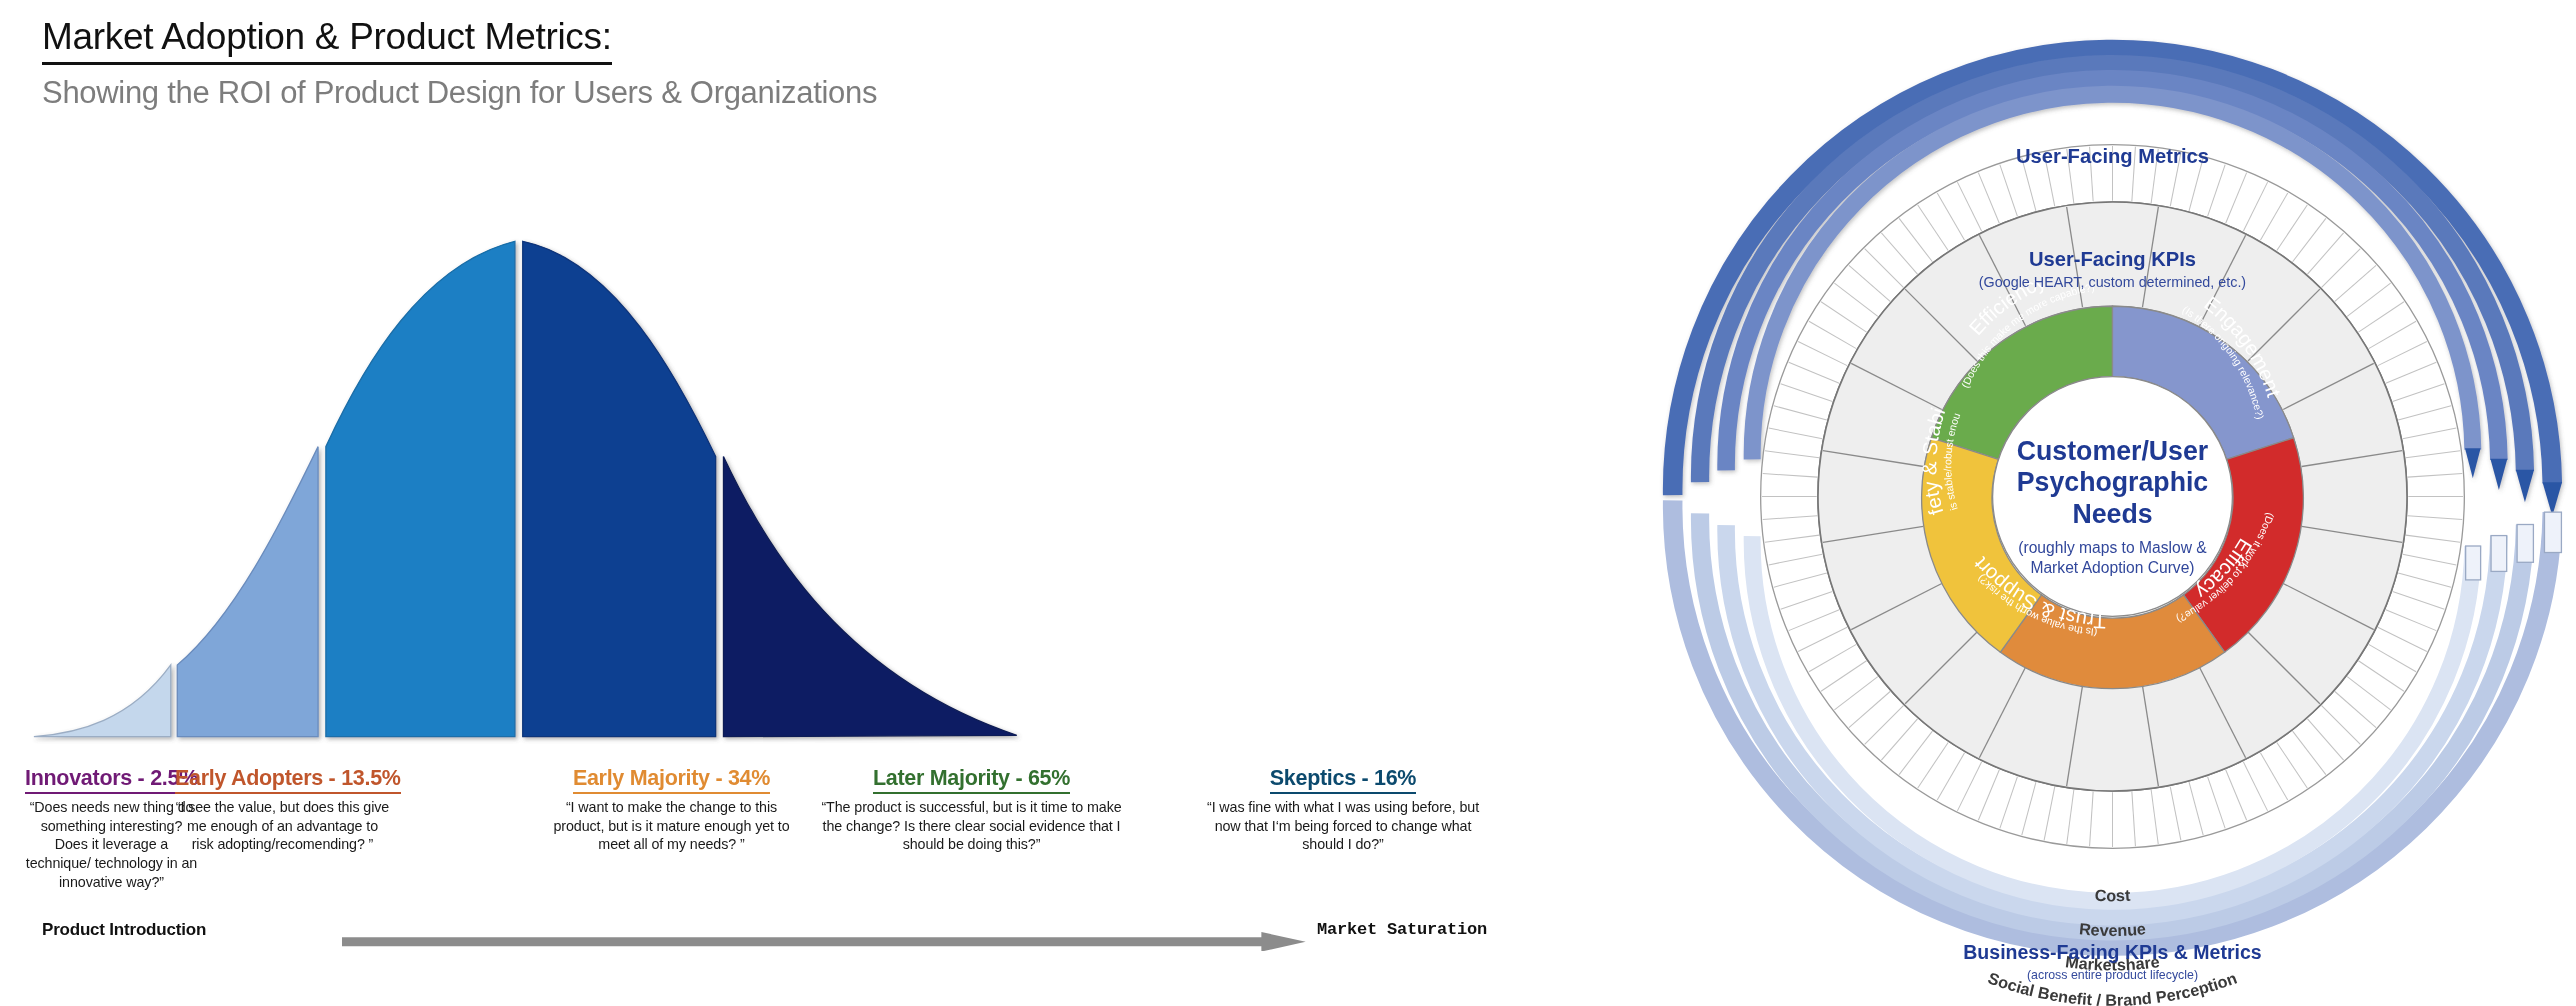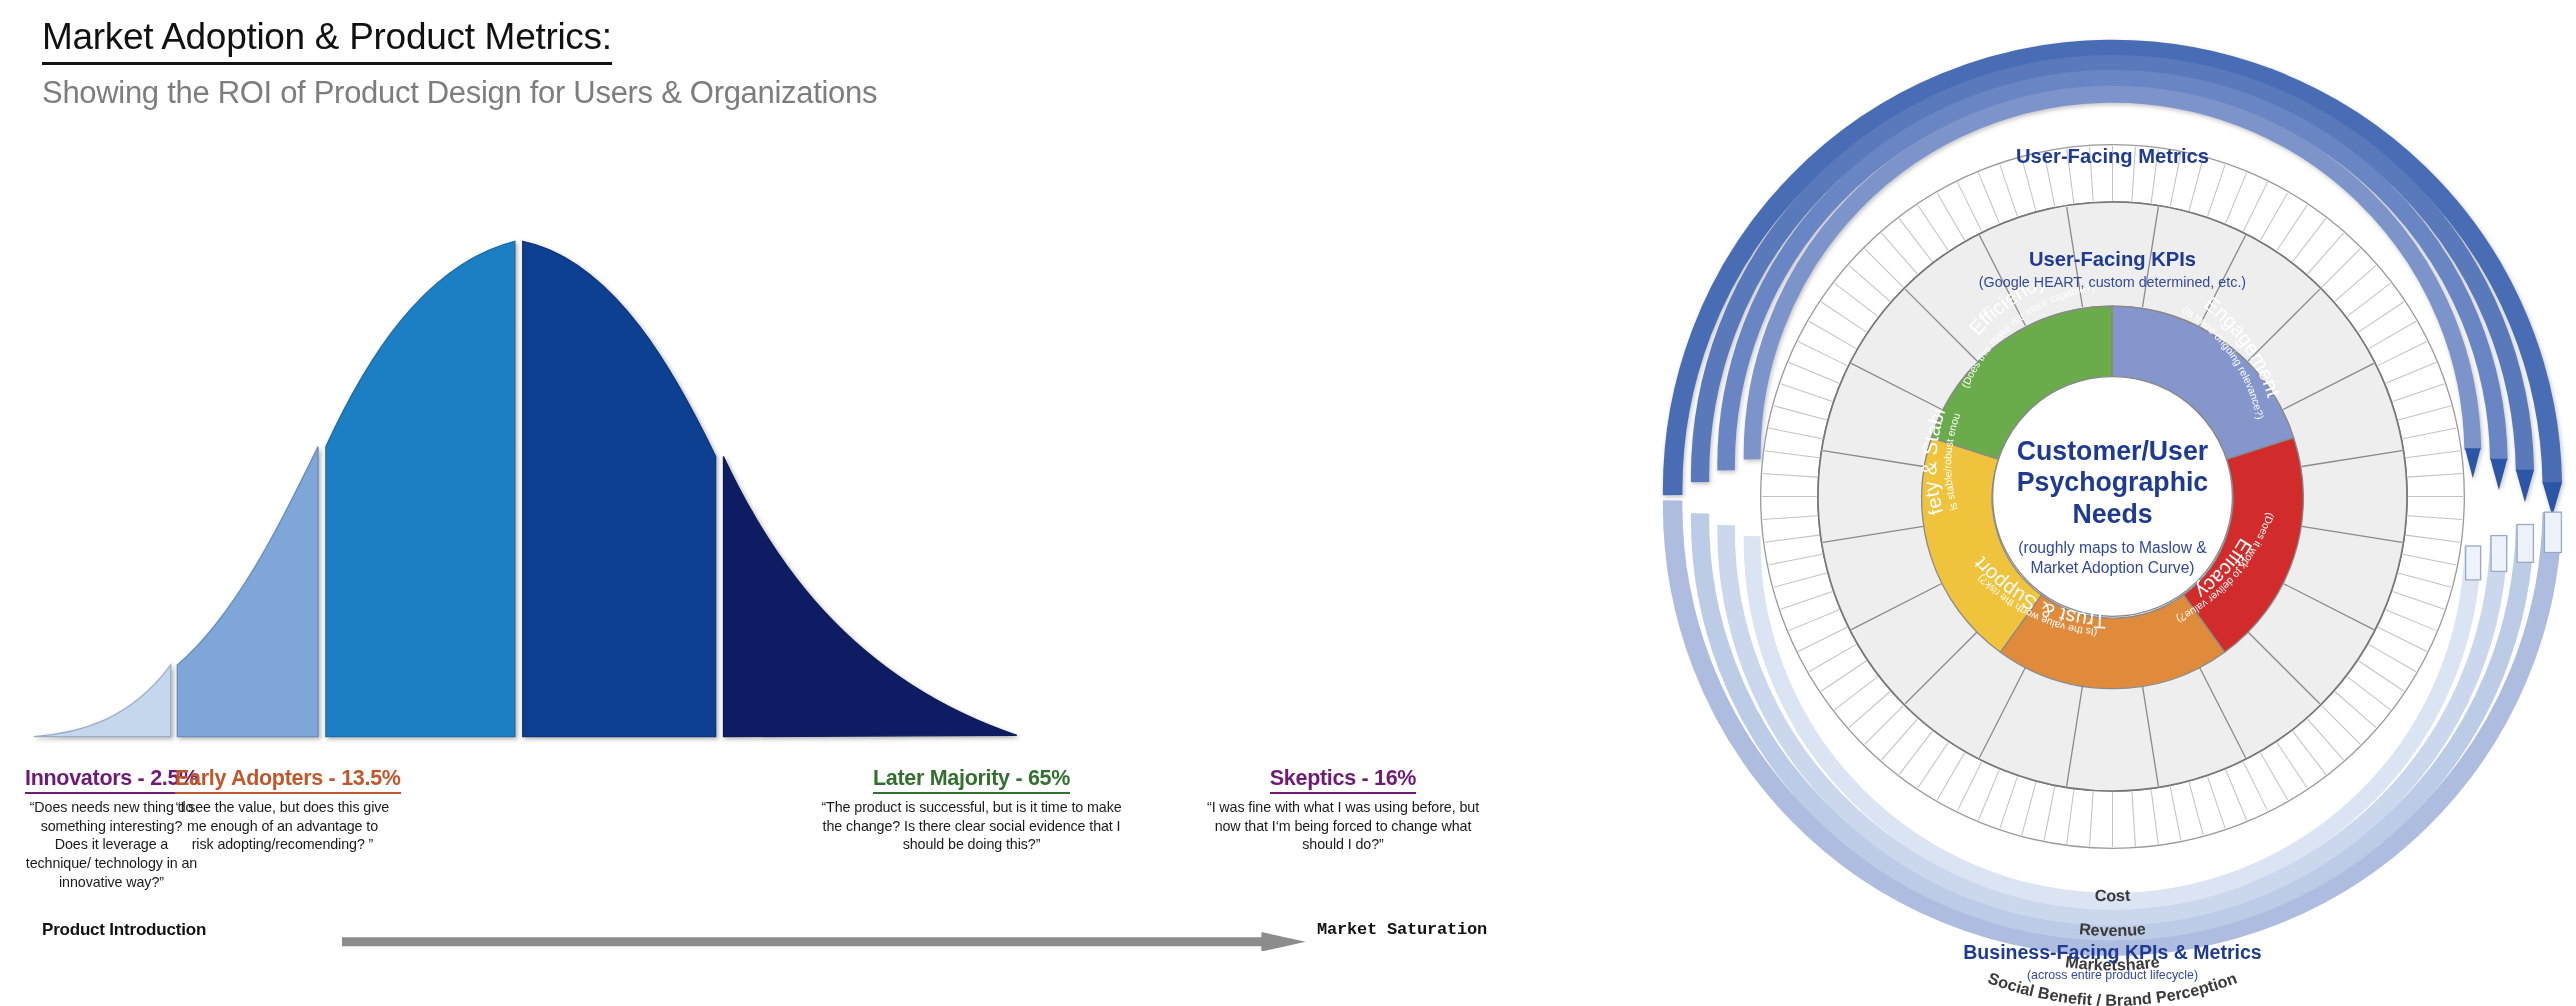--- a/index.html
+++ b/index.html
@@ -73,28 +73,32 @@
     <div class="seg-col" style="left:23.5px;width:176px;">
       <span class="seg-title" style="color:#701a75;">Innovators - 2.5%</span>
       <div class="seg-quote">“Does needs new thing do something interesting?  Does it leverage a technique/ technology in an innovative way?”</div>
     </div>
 
     <div class="seg-col" style="left:175px;width:215px;">
       <span class="seg-title" style="color:#c0562c;">Early Adopters - 13.5%</span>
       <div class="seg-quote">“I see the value, but does this give me enough of an advantage to risk adopting/recomending? ”</div>
     </div>
 
+    <div class="seg-col" style="left:541px;width:261px;">
+      <span class="seg-title" style="color:#e08b32;">Early Majority - 34%</span>
+      <div class="seg-quote">“I want to make the change to this product, but is it mature enough yet to meet all of my needs? ”</div>
+    </div>
 
     <div class="seg-col" style="left:815px;width:313px;">
       <span class="seg-title" style="color:#33702f;">Later Majority - 65%</span>
       <div class="seg-quote">“The product is successful, but is it time to make the change? Is there clear social evidence that I should be doing this?”</div>
     </div>
 
     <div class="seg-col" style="left:1193px;width:300px;">
-      <span class="seg-title" style="color:#701a75;text-align:center;">Skeptics - 16%</span>
+      <span class="seg-title" style="color:#0c4a6e;text-align:center;">Skeptics - 16%</span>
       <div class="seg-quote">“I was fine with what I was using before, but now that I‘m being forced to change what should I do?”</div>
     </div>
   </div>
 
   <div id="axis-row">
     <div id="axis-left-label">Product Introduction</div>
     <svg id="axis-arrow" viewBox="0 0 1480 30">
       <line x1="0" y1="15" x2="1420" y2="15" stroke="#8c8c8c" stroke-width="14"></line>
       <polygon points="1410,0 1478,15 1410,30" fill="#8c8c8c"></polygon>
     </svg>

